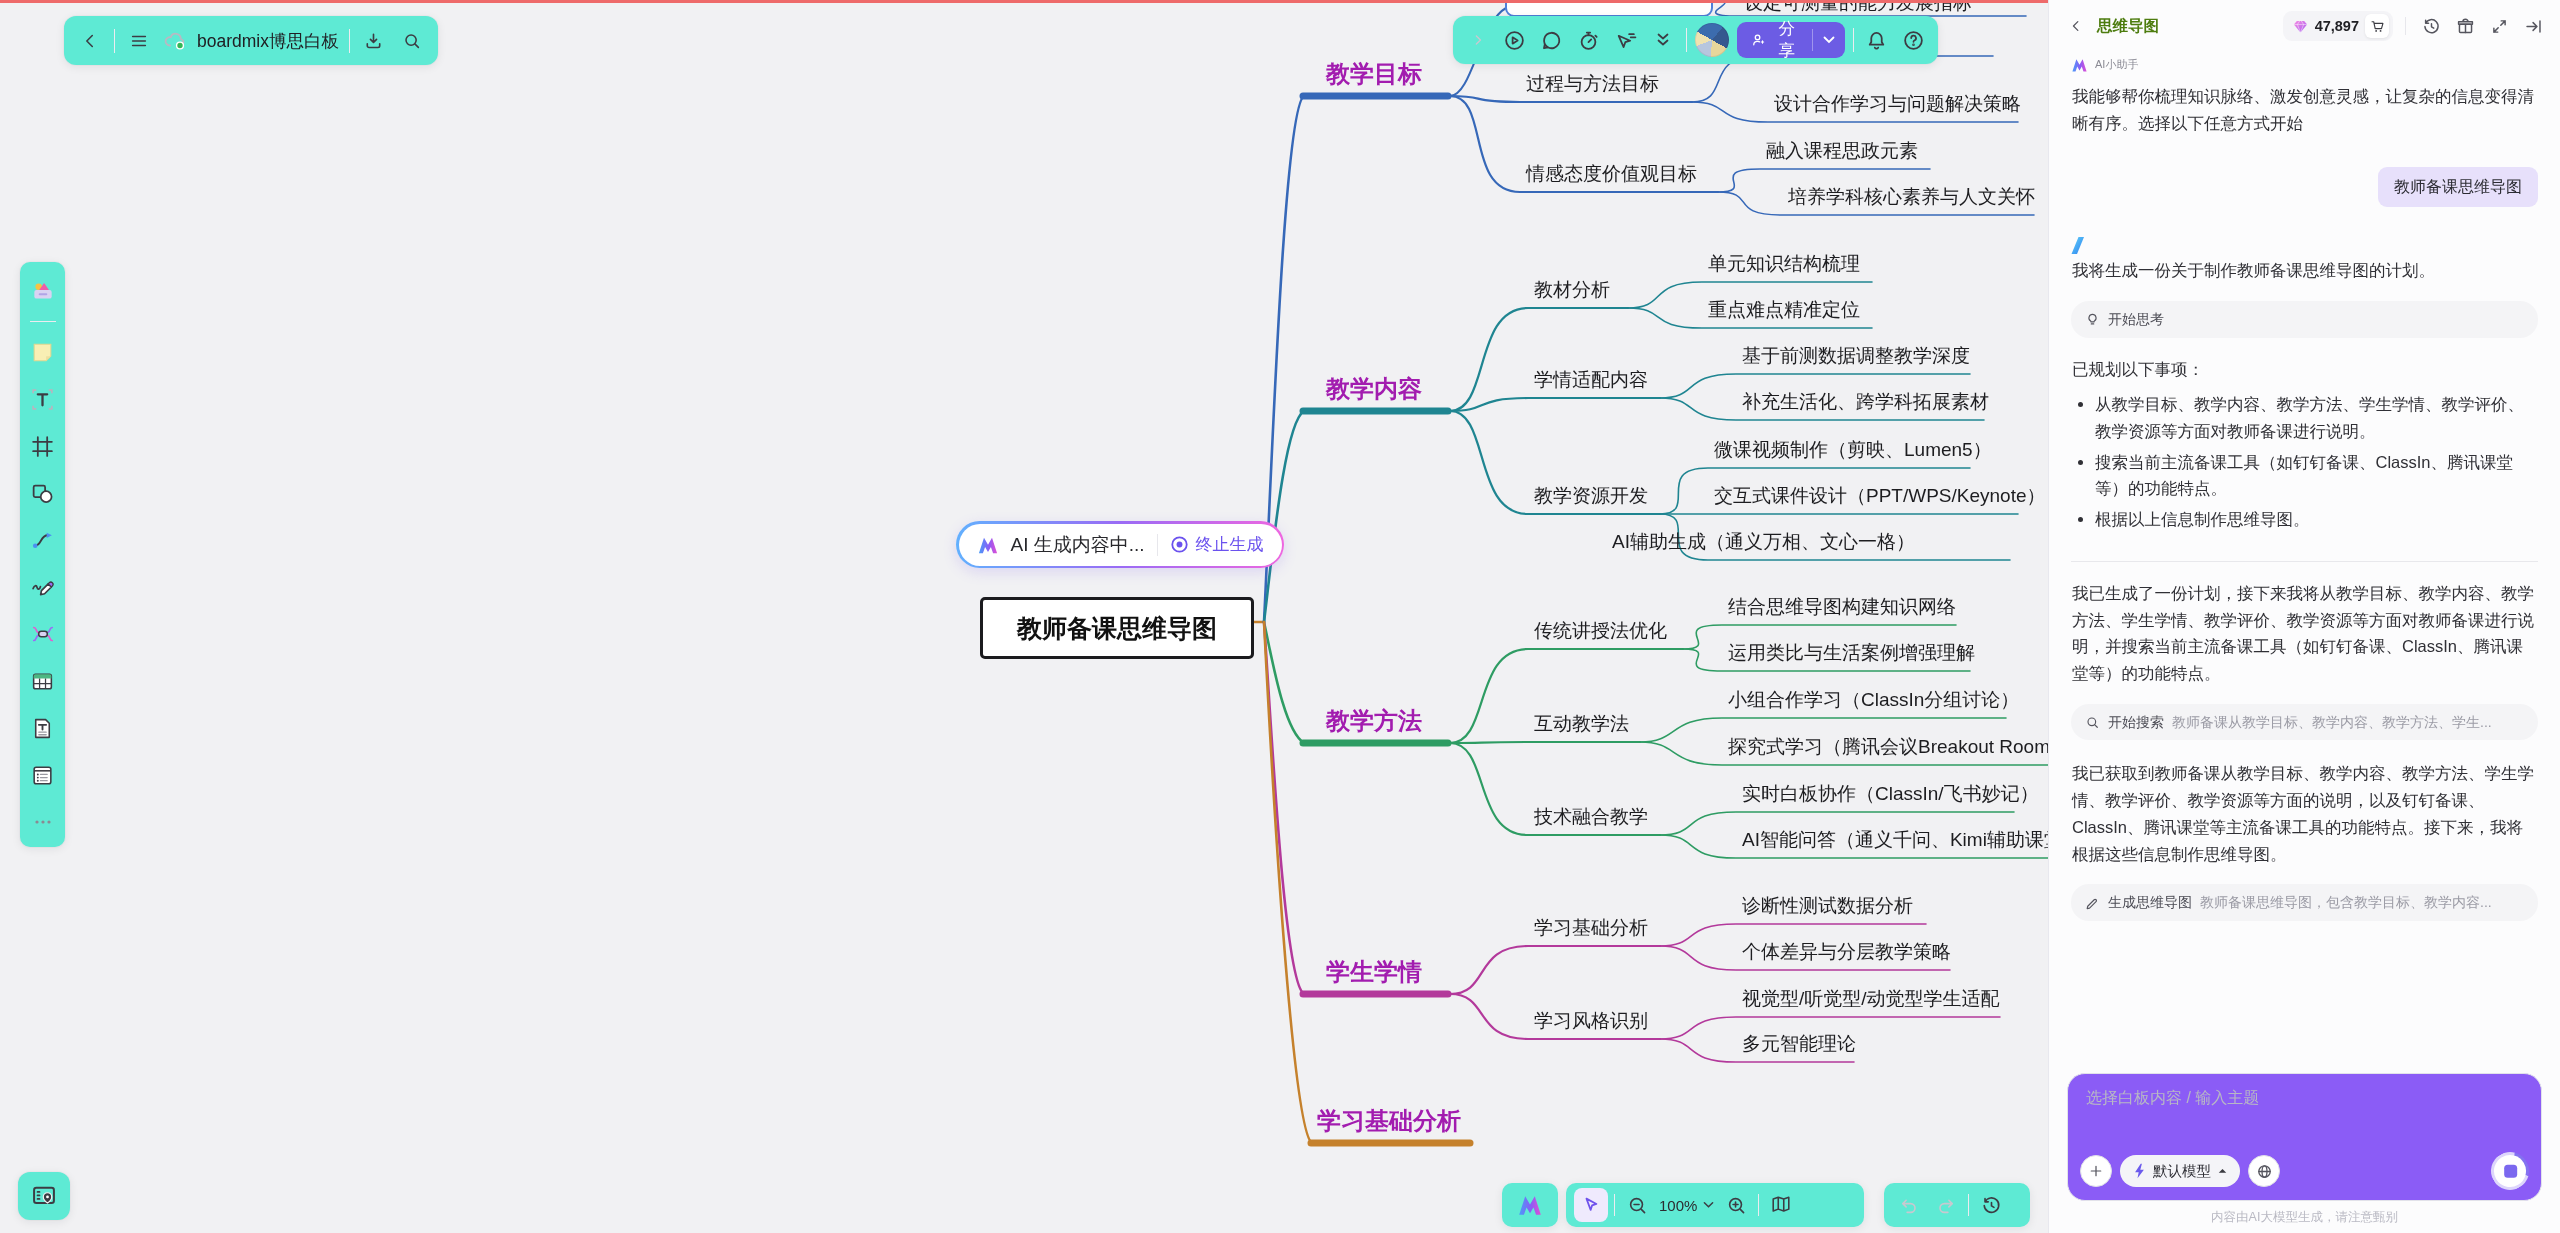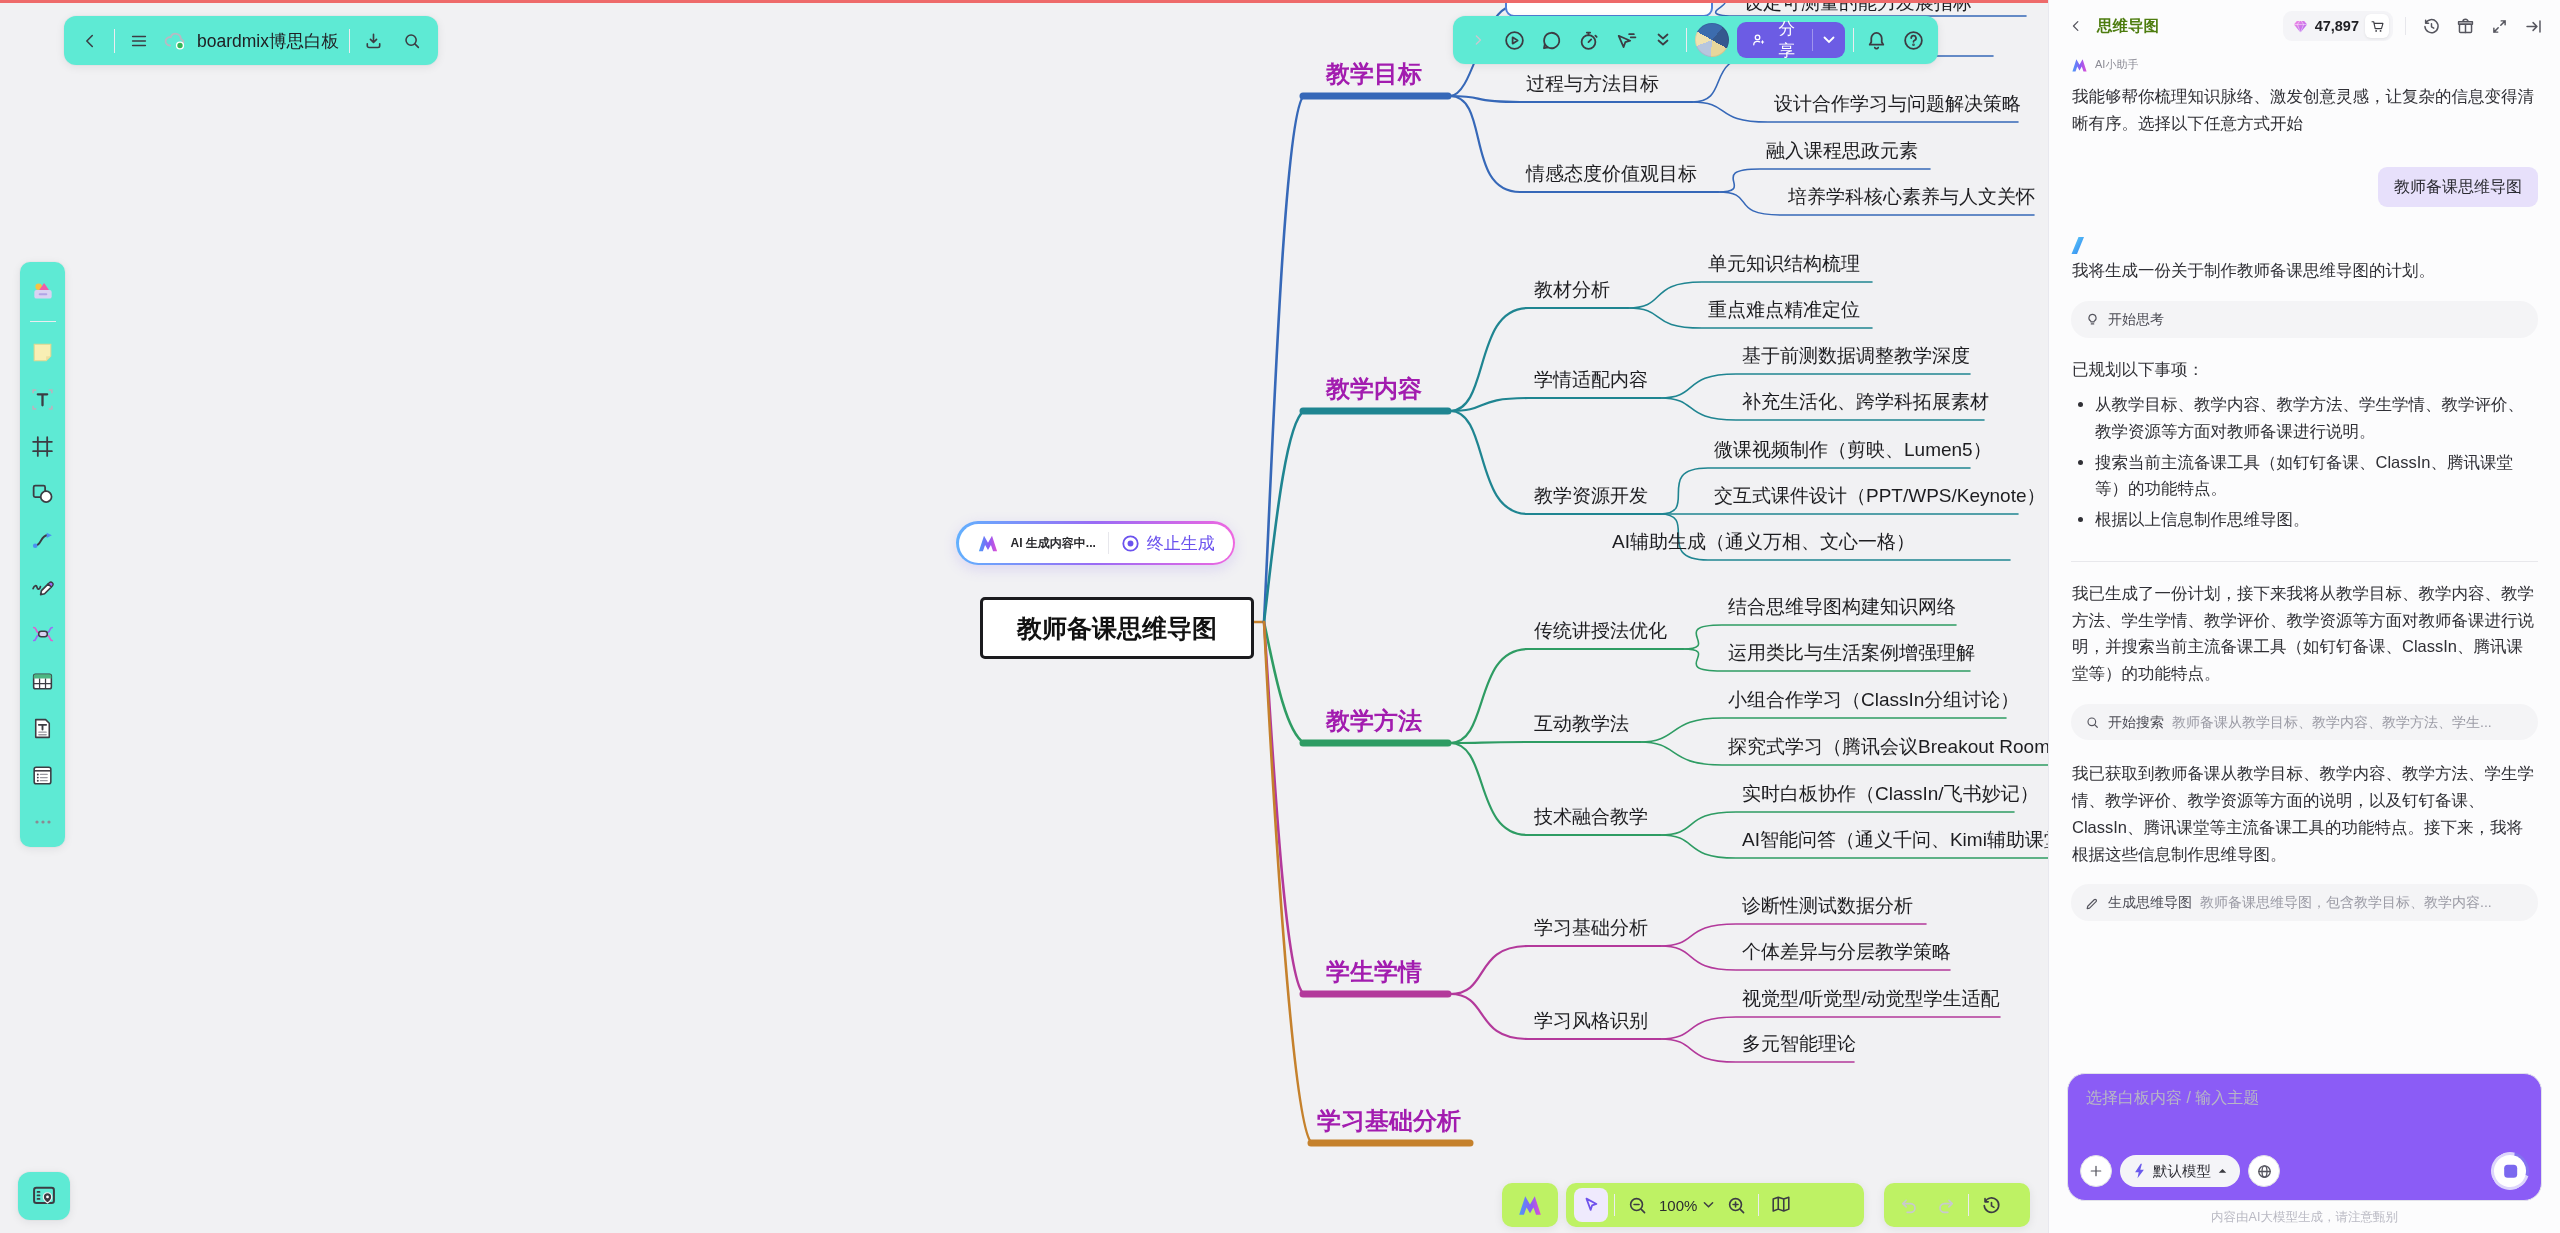--- a/index.html
+++ b/index.html
@@ -12,21 +12,21 @@
   .mm-label{position:absolute;white-space:nowrap;color:#1d1d20;}
   .mm-label.lvl1{font-size:24px;font-weight:700;color:#a21caf;text-align:center;}
   .mm-label.lvl2{font-size:19px;font-weight:500;}
   .mm-label.lvl3{font-size:19px;font-weight:400;}
   #root-node{position:absolute;left:980px;top:597px;width:268px;height:56px;background:#fff;border:3px solid #1b1b1e;
     border-radius:5px;display:flex;align-items:center;justify-content:center;font-size:25px;font-weight:700;color:#111;z-index:3;}
   
   #ai-pill{position:absolute;left:956px;top:521px;z-index:4;border-radius:24px;padding:2.5px;
     background:linear-gradient(90deg,#62b0fe,#9a6bf5,#ee67e0);box-shadow:0 4px 14px rgba(120,90,240,.18);}
   #ai-pill .inner{background:#fff;border-radius:22px;display:flex;align-items:center;gap:12px;padding:8px 18px;}
-  #ai-pill .gen-text{font-size:12px;font-weight:700;color:#28282c;}
+  #ai-pill .gen-text{font-size:19px;font-weight:400;color:#28282c;}
   #ai-pill .vdiv{width:1px;height:22px;background:#e7e7ec;}
   #ai-pill .stop{display:flex;align-items:center;gap:7px;background:none;border:none;cursor:pointer;padding:0;}
   #ai-pill .stop span{font-size:17px;font-weight:500;color:#6b52ee;}
   
   .card{position:absolute;background:#5eead4;border-radius:12px;box-shadow:0 2px 10px rgba(30,30,40,.08),0 0 0 1px rgba(0,0,0,.02);z-index:10;}
   
   #topbar-left{left:64px;top:16px;width:374px;height:49px;display:flex;align-items:center;padding:0 12px;gap:10px;box-sizing:border-box;}
   #topbar-left .vdiv,.tt .vdiv{width:1px;height:24px;background:#ececf0;}
   #board-title{font-size:17.5px;font-weight:500;color:#202024;white-space:nowrap;}
   .icbtn{display:flex;align-items:center;justify-content:center;width:32px;height:32px;border-radius:8px;background:none;border:none;cursor:pointer;padding:0;}
@@ -39,21 +39,21 @@
   #share-btn .main{display:flex;align-items:center;gap:7px;padding:0 12px 0 14px;font-size:16.5px;font-weight:500;color:#fff;}
   #share-btn .sep{width:1px;height:22px;background:rgba(255,255,255,.35);}
   #share-btn .caret{padding:0 10px;display:flex;align-items:center;}
   
   #left-tools{left:20px;top:262px;width:45px;padding:12px 0 8px;display:flex;flex-direction:column;align-items:center;gap:13px;border-radius:10px;}
   .tool{width:34px;height:34px;display:flex;align-items:center;justify-content:center;border-radius:8px;cursor:pointer;}
   .hdiv{width:26px;height:1px;background:#ececf0;}
   
   #map-card{left:18px;top:1172px;width:52px;height:48px;display:flex;align-items:center;justify-content:center;}
   
-  .bt-card{position:absolute;top:1183px;height:44px;background:#bef264;border-radius:10px;box-shadow:0 2px 10px rgba(30,30,40,.08);display:flex;align-items:center;z-index:10;padding:0 8px;box-sizing:border-box;gap:6px;}
+  .bt-card{position:absolute;top:1183px;height:44px;background:#5eead4;border-radius:10px;box-shadow:0 2px 10px rgba(30,30,40,.08);display:flex;align-items:center;z-index:10;padding:0 8px;box-sizing:border-box;gap:6px;}
   #bt-logo{left:1502px;width:56px;justify-content:center;}
   #bt-tools{left:1566px;width:298px;}
   #bt-hist{left:1884px;width:146px;}
   .bt-card .vdiv{width:1px;height:22px;background:#ececf0;}
   #cursor-btn{background:#efeafd;border-radius:8px;width:34px;height:34px;display:flex;align-items:center;justify-content:center;}
   #zoom-level{font-size:15px;color:#2c2c30;font-weight:500;}
   
   #panel{position:absolute;left:2048px;top:0;width:512px;height:1233px;background:#fcfcfd;border-left:1px solid #e8e8ee;
     box-sizing:border-box;display:flex;flex-direction:column;z-index:20;}
   #panel-header{height:40px;display:flex;align-items:center;padding:6px 14px 0;gap:8px;flex:none;}

